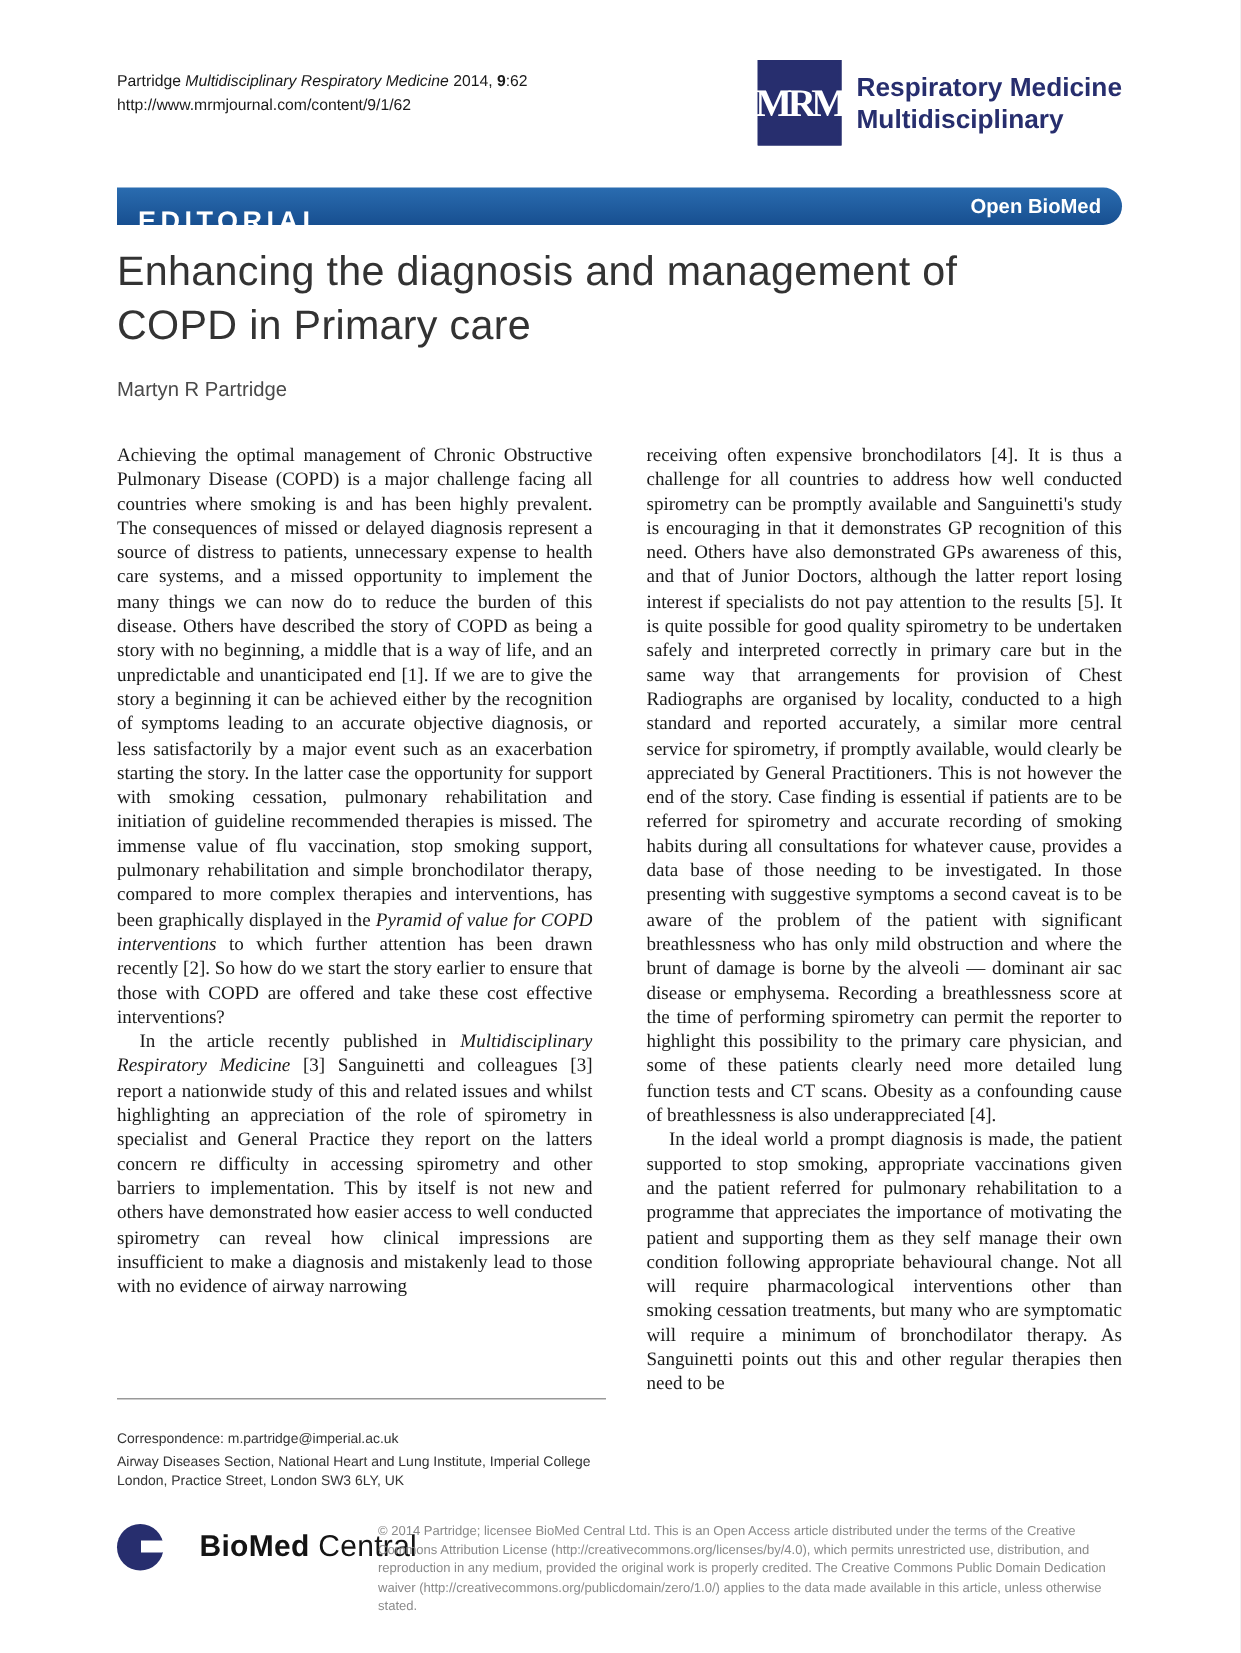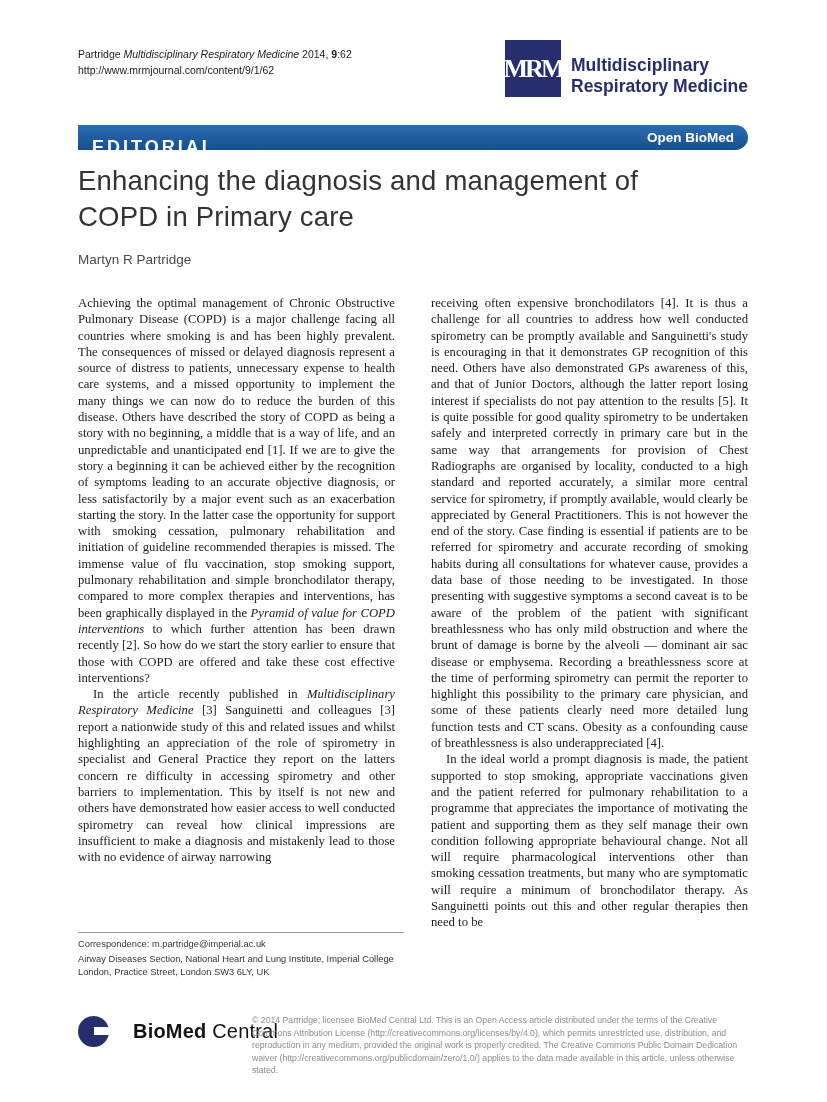--- a/index.html
+++ b/index.html
@@ -14,21 +14,21 @@
     overflow: hidden;
   }
 
   
   .masthead {
     position: absolute; left: 78px; top: 40px; width: 670px;
     display: flex; justify-content: space-between; align-items: flex-start;
   }
   .cite-block { font-size: 10.5px; line-height: 1.5; color: #1a1a1a; padding-top: 7px; }
   .cite-url { margin-top: 0; }
-  .logo-block { display: flex; align-items: flex-end; gap: 10px; }
+  .logo-block { display: flex; align-items: center; gap: 10px; }
   .mrm-box {
     width: 56px; height: 57px; background: #272e6e; color: #fff;
     display: flex; align-items: center; justify-content: center;
     font-family: "Liberation Serif", serif; font-weight: bold;
     font-size: 26px; letter-spacing: -3px;
     box-shadow: inset 0 0 0 2px #272e6e;
   }
   .journal-name { color: #272e6e; font-weight: bold; font-size: 17.5px; line-height: 1.2; }
 
   
@@ -60,21 +60,21 @@
     hyphens: auto;
   }
   .col { width: 324px; height: 658px; overflow: hidden; }
   .col p { margin: 0; }
   .col p.indent { text-indent: 15px; }
 
   
   .footnote {
     position: absolute; left: 78px; top: 932px; width: 326px;
     font-size: 9.3px; line-height: 1.42; color: #333;
-    border-top: 1px solid #999; padding-top: 5px;
+    border-top: 1px solid #999; padding-top: 20px;
   }
   .footnote .corr { margin-bottom: 2px; }
 
   
   .bmc-logo { position: absolute; left: 78px; top: 1016px; display: flex; align-items: center; gap: 24px; justify-content: space-between; }
   .bmc-icon { position: relative; width: 31px; height: 31px; background: #272e6e; border-radius: 50%; display: inline-block; flex: 0 0 auto; }
   .bmc-icon::after {
     content: ""; position: absolute; right: -3px; top: 11px;
     width: 18px; height: 8px; background: #ffffff; border-radius: 0 4px 4px 0;
   }
@@ -94,22 +94,22 @@
   <header class="masthead">
     <div class="cite-block">
       <div class="cite-line"><span>Partridge </span><span style="font-style: italic;">Multidisciplinary Respiratory Medicine</span><span> 2014, </span><span style="font-weight: bold;">9</span><span>:62</span></div>
       <div class="cite-url">http://www.mrmjournal.com/content/9/1/62</div>
     </div>
     <div class="logo-block">
       <div class="mrm-box">
         <span>MRM</span>
       </div>
       <div class="journal-name">
+        <div>Respiratory Medicine</div>
         <div>Multidisciplinary</div>
-        <div>Respiratory Medicine</div>
       </div>
     </div>
   </header>
 
   <div class="banner">
     <span class="banner-type">EDITORIAL</span>
     <span class="banner-access">Open BioMed</span>
   </div>
 
   <h1 class="title">Enhancing the diagnosis and management of COPD in Primary care</h1>

